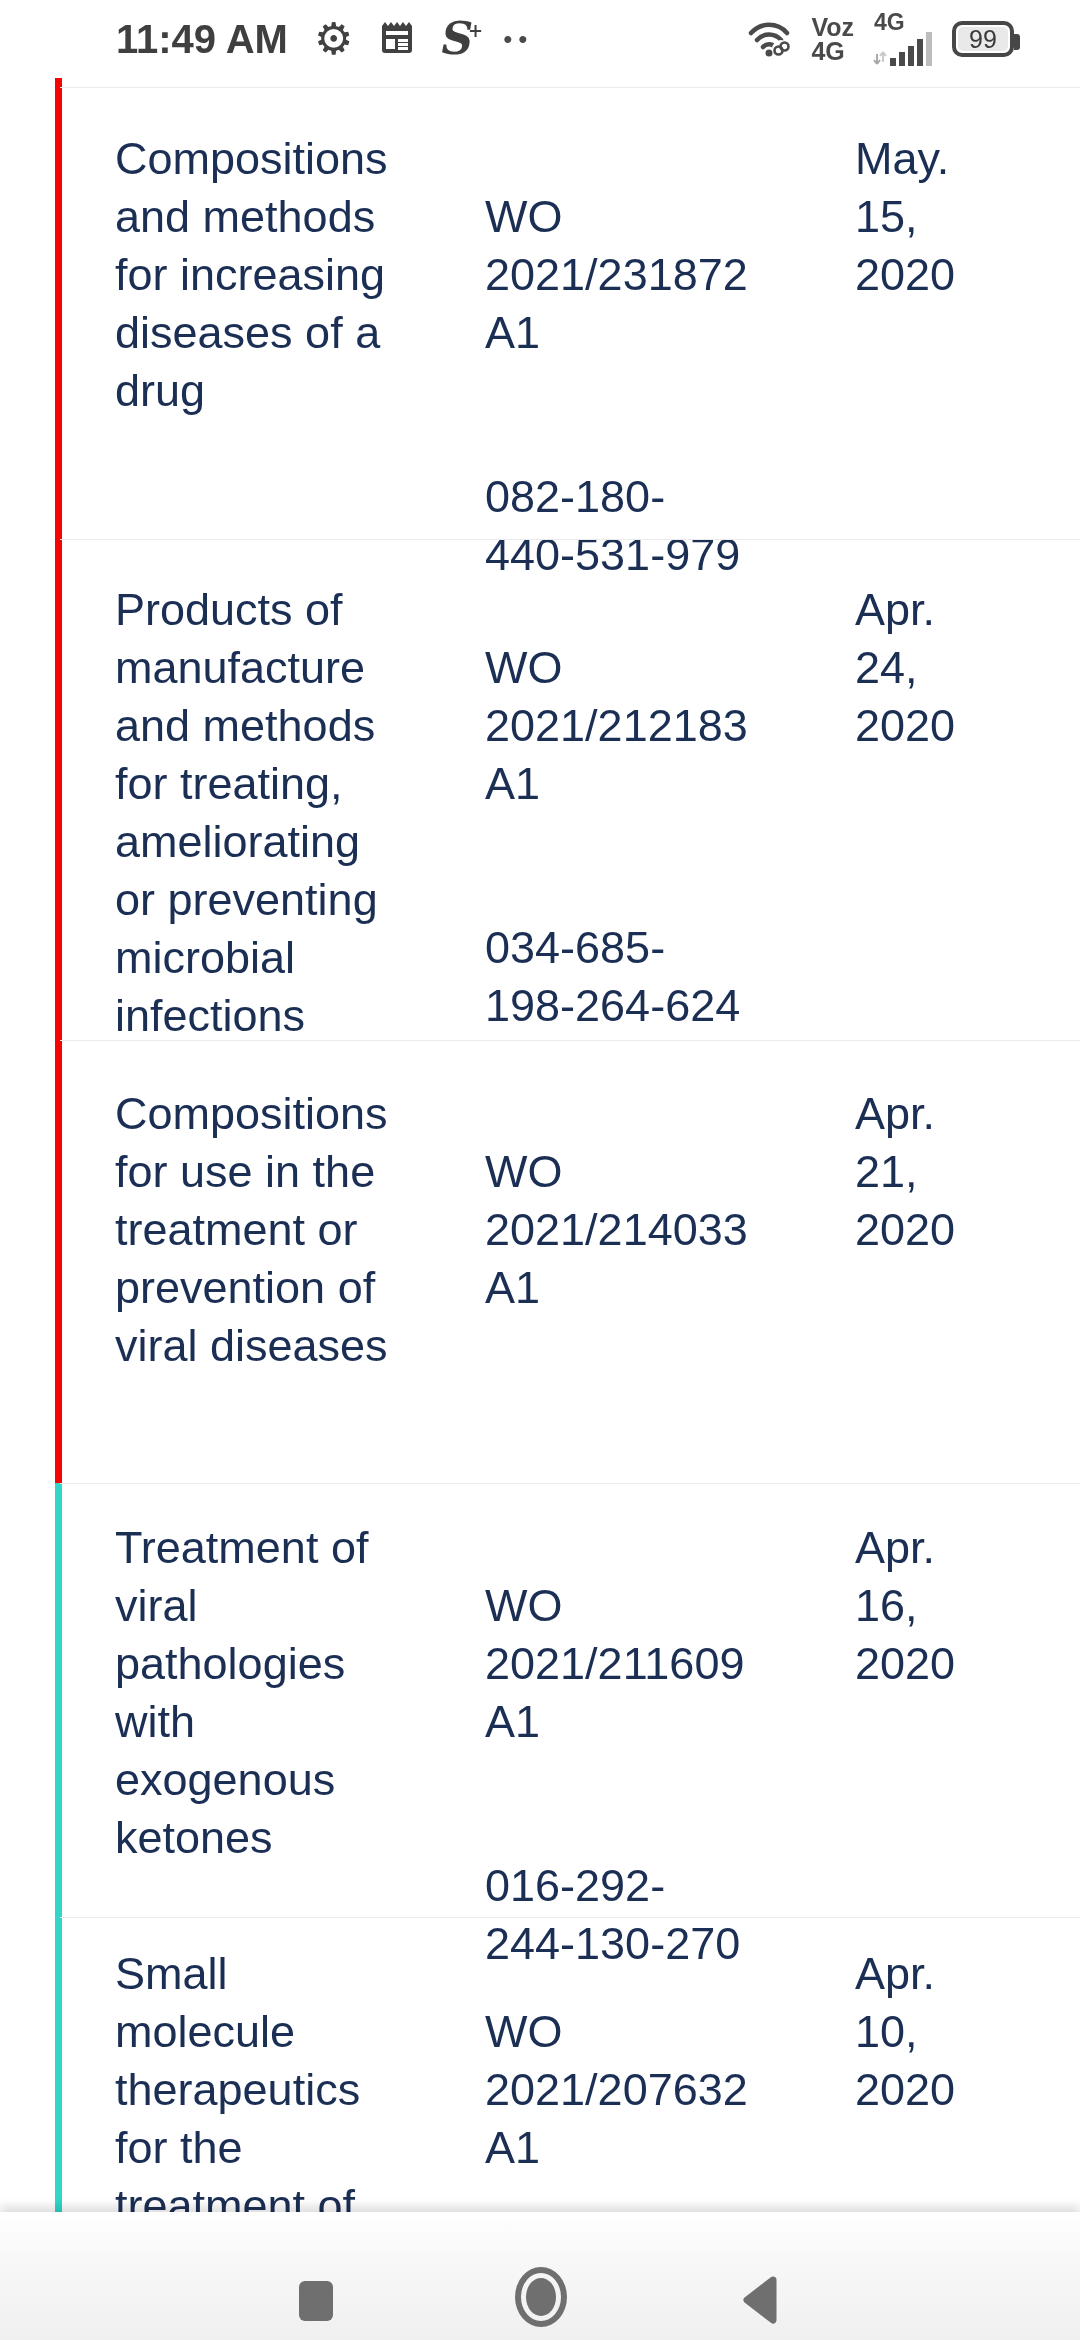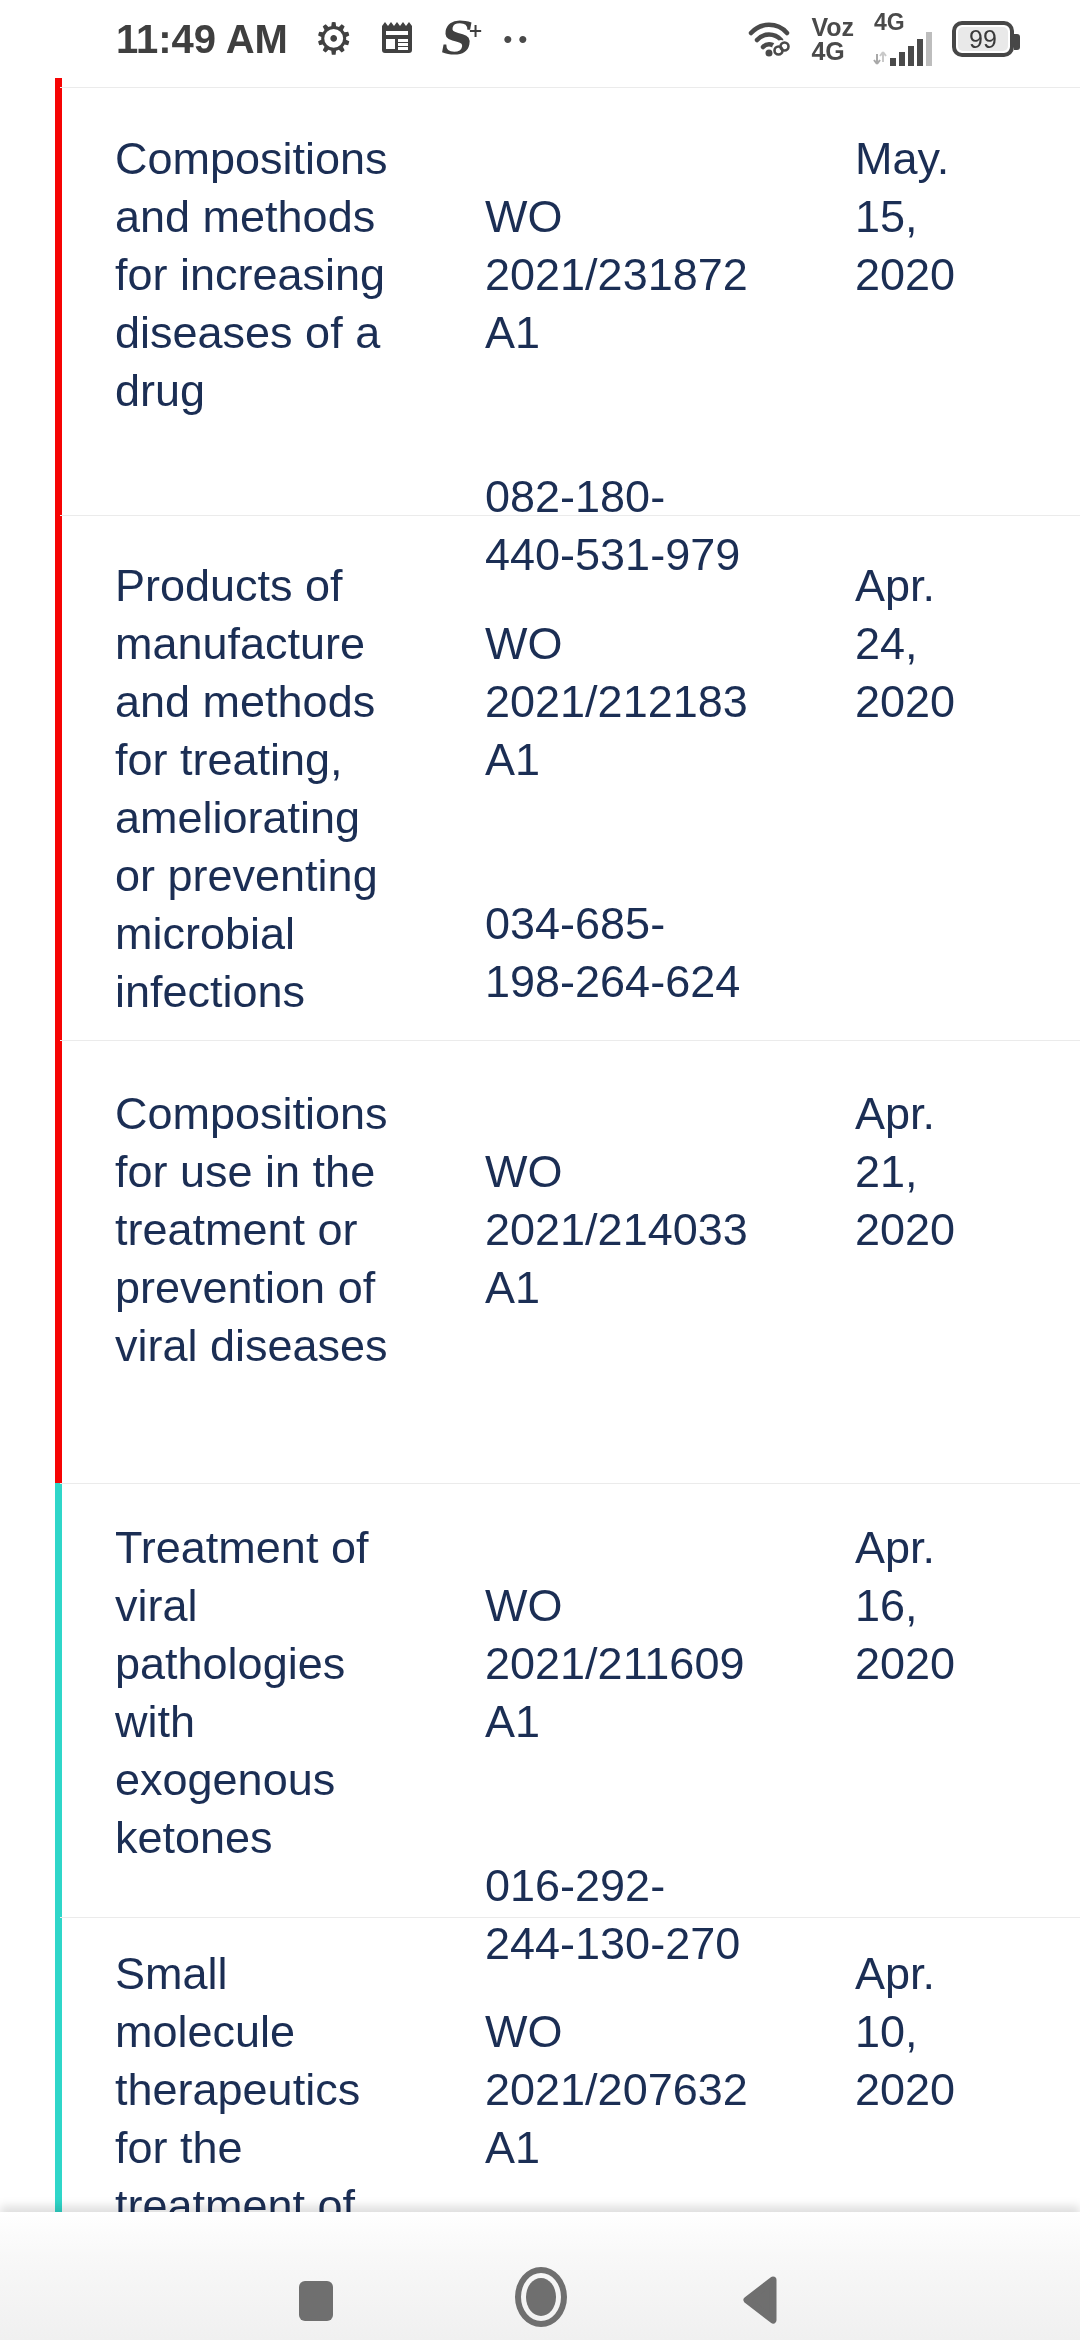--- a/index.html
+++ b/index.html
@@ -127,21 +127,21 @@
 2021/231872
 A1</a>
       <a class="link ref">082-180-
 440-531-979</a>
     </div>
     <div class="cell c-date" style="top:42px">May.
 15,
 2020</div>
   </div>
 
-  <div class="row" style="top:515px;height:525px;">
+  <div class="row" style="top:539px;height:525px;">
     <div class="cell c-title" style="top:41px">Products of
 manufacture
 and methods
 for treating,
 ameliorating
 or preventing
 microbial
 infections</div>
     <div class="cell c-pub" style="top:41px">
       <a class="link">WO

